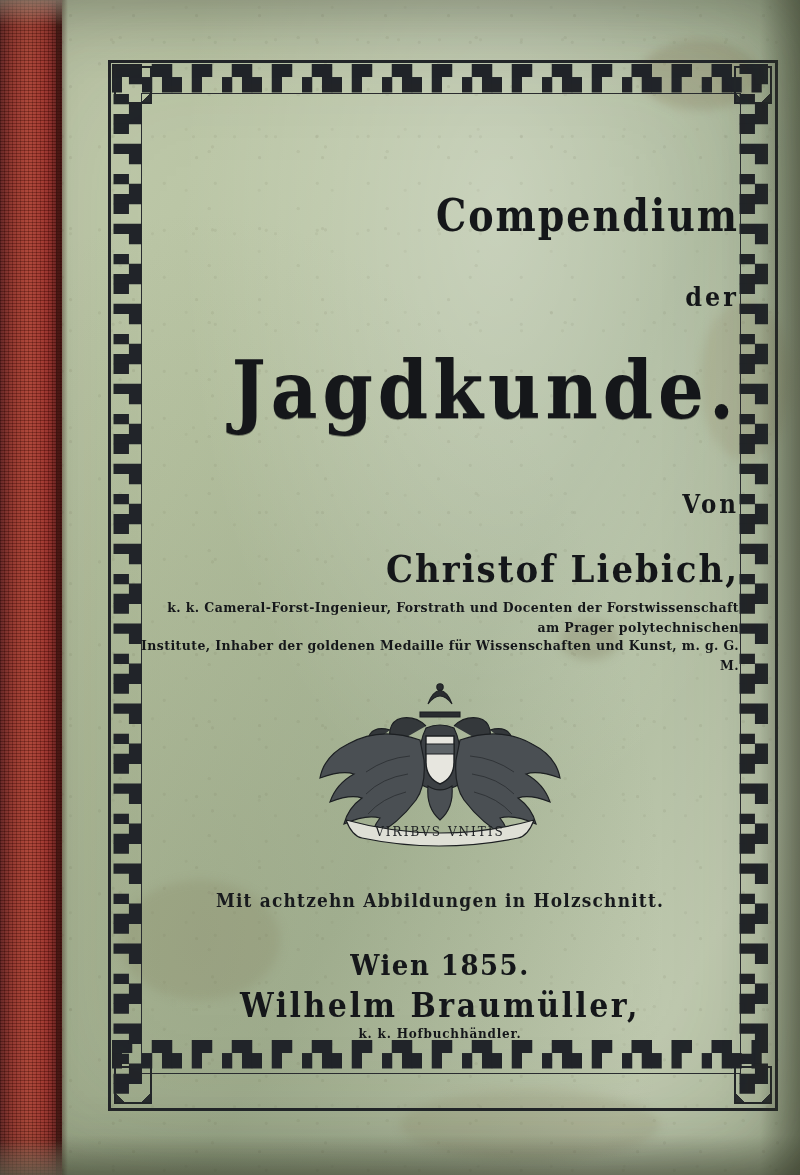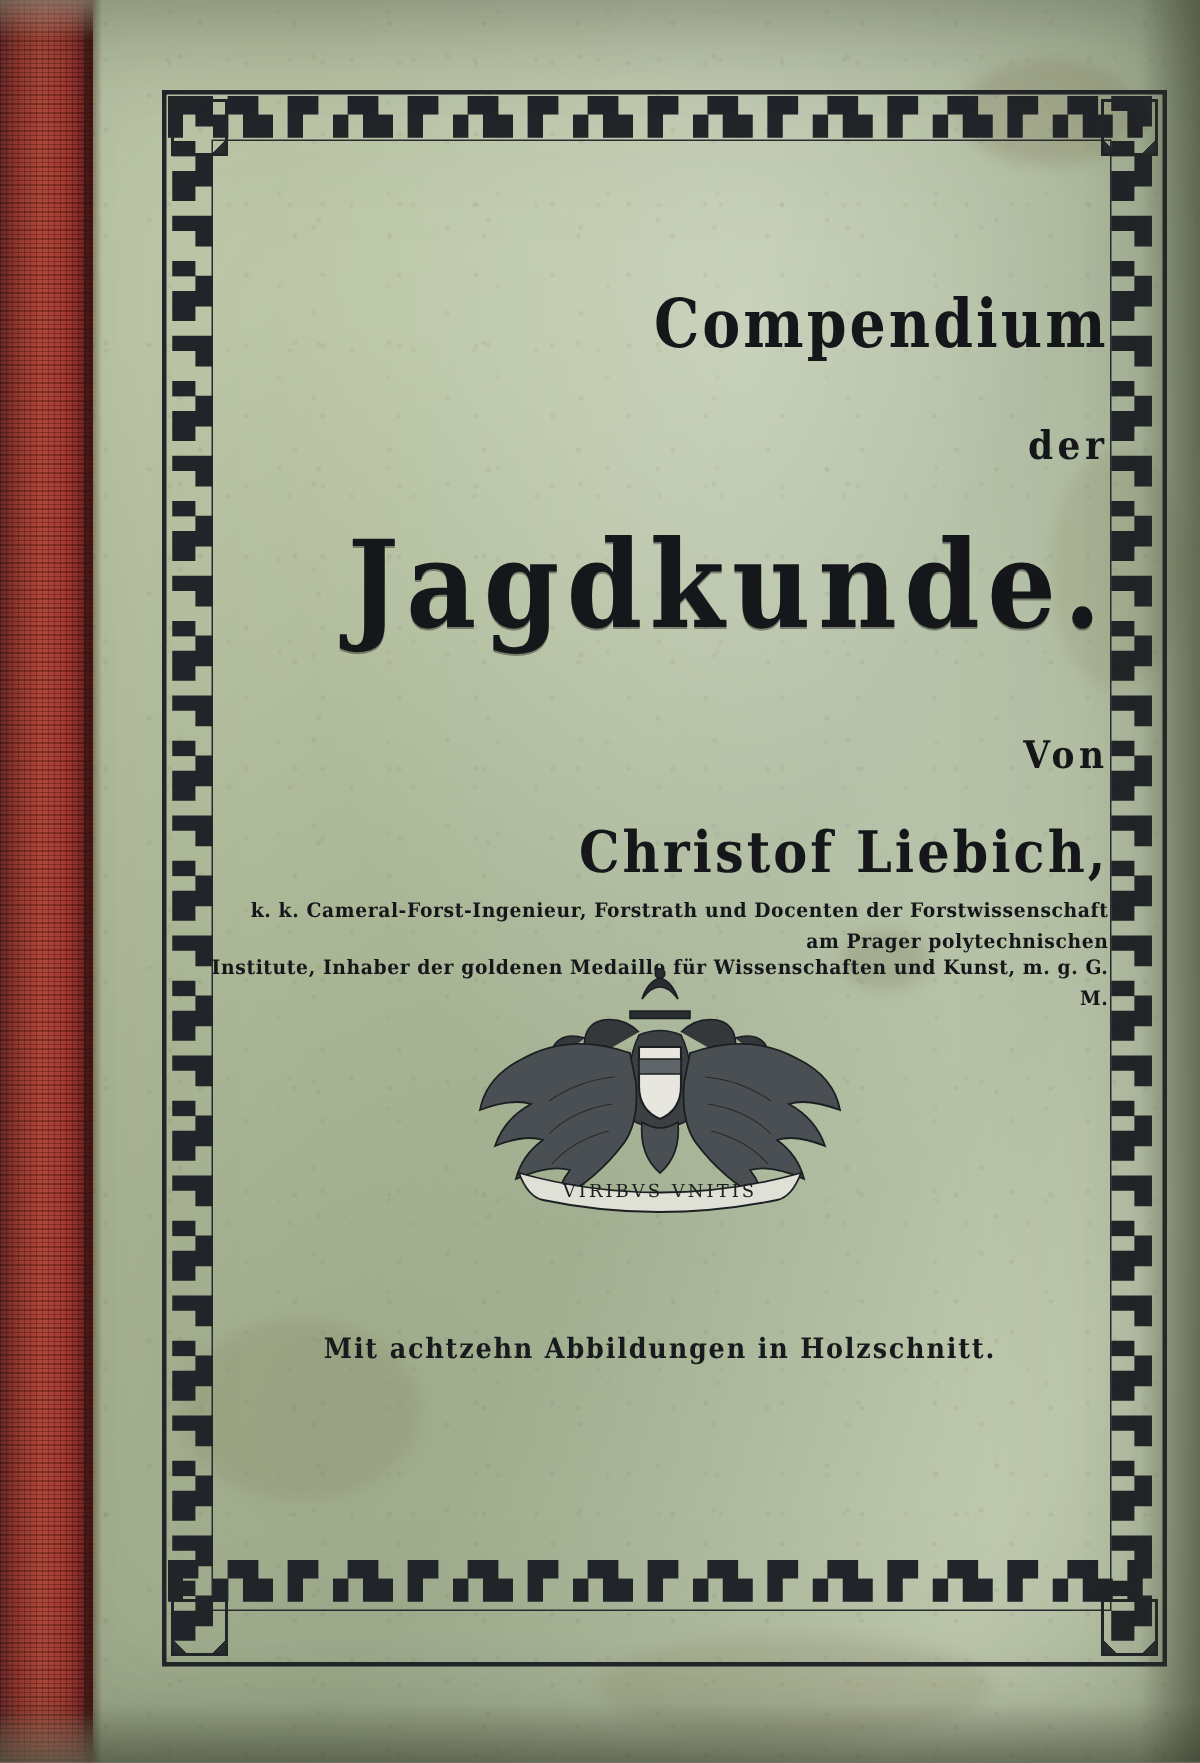--- a/index.html
+++ b/index.html
@@ -167,24 +167,24 @@
     letter-spacing: .4px;
     font-weight: 700;
     line-height: 1.5;
     transform: scaleY(1.06);
   }
   .t-creds1 { margin-top: 10px; }
 
   
   .arms-wrap {
     position: absolute;
-    left: 141px; top: 632px;
+    left: 141px; top: 660px;
     width: 598px; height: 210px;
     display: flex;
-    align-items: flex-start;
+    align-items: flex-end;
     justify-content: center;
   }
   .arms-svg { display: block; }
 
   .t-illus {
     position: absolute;
     left: 141px; top: 890px;
     width: 598px;
     text-align: center;
     font-size: 17px;
@@ -313,17 +313,22 @@
         <path d="M168 116 q12 8 24 0 q2 22 -12 34 q-14 -12 -12 -34 z" fill="#4a4f53"></path>
 
         <path d="M86 150 q94 26 188 0 q-6 16 -16 18 q-80 16 -156 0 q-10 -2 -16 -18 z" fill="#dfe0d6" stroke="#1c1f22" stroke-width="1.2"></path>
       </g>
       <text x="180" y="166" text-anchor="middle" font-family="DejaVu Serif, serif" font-size="12" letter-spacing="2" fill="#1c1f22">VIRIBVS VNITIS</text>
     </svg>
   </div>
 
   <div class="fraktur t-illus">Mit achtzehn Abbildungen in Holzschnitt.</div>
 
+  <div class="imprint">
+    <div class="fraktur t-place">Wien 1855.</div>
+    <div class="fraktur t-publisher">Wilhelm Braumüller,</div>
+    <div class="fraktur t-pubsub">k. k. Hofbuchhändler.</div>
+  </div>
 
   <div class="edge-dark-right"></div>
   <div class="edge-dark-bottom"></div>
   <div class="vignette"></div>
 </div>
 
 </body></html>

